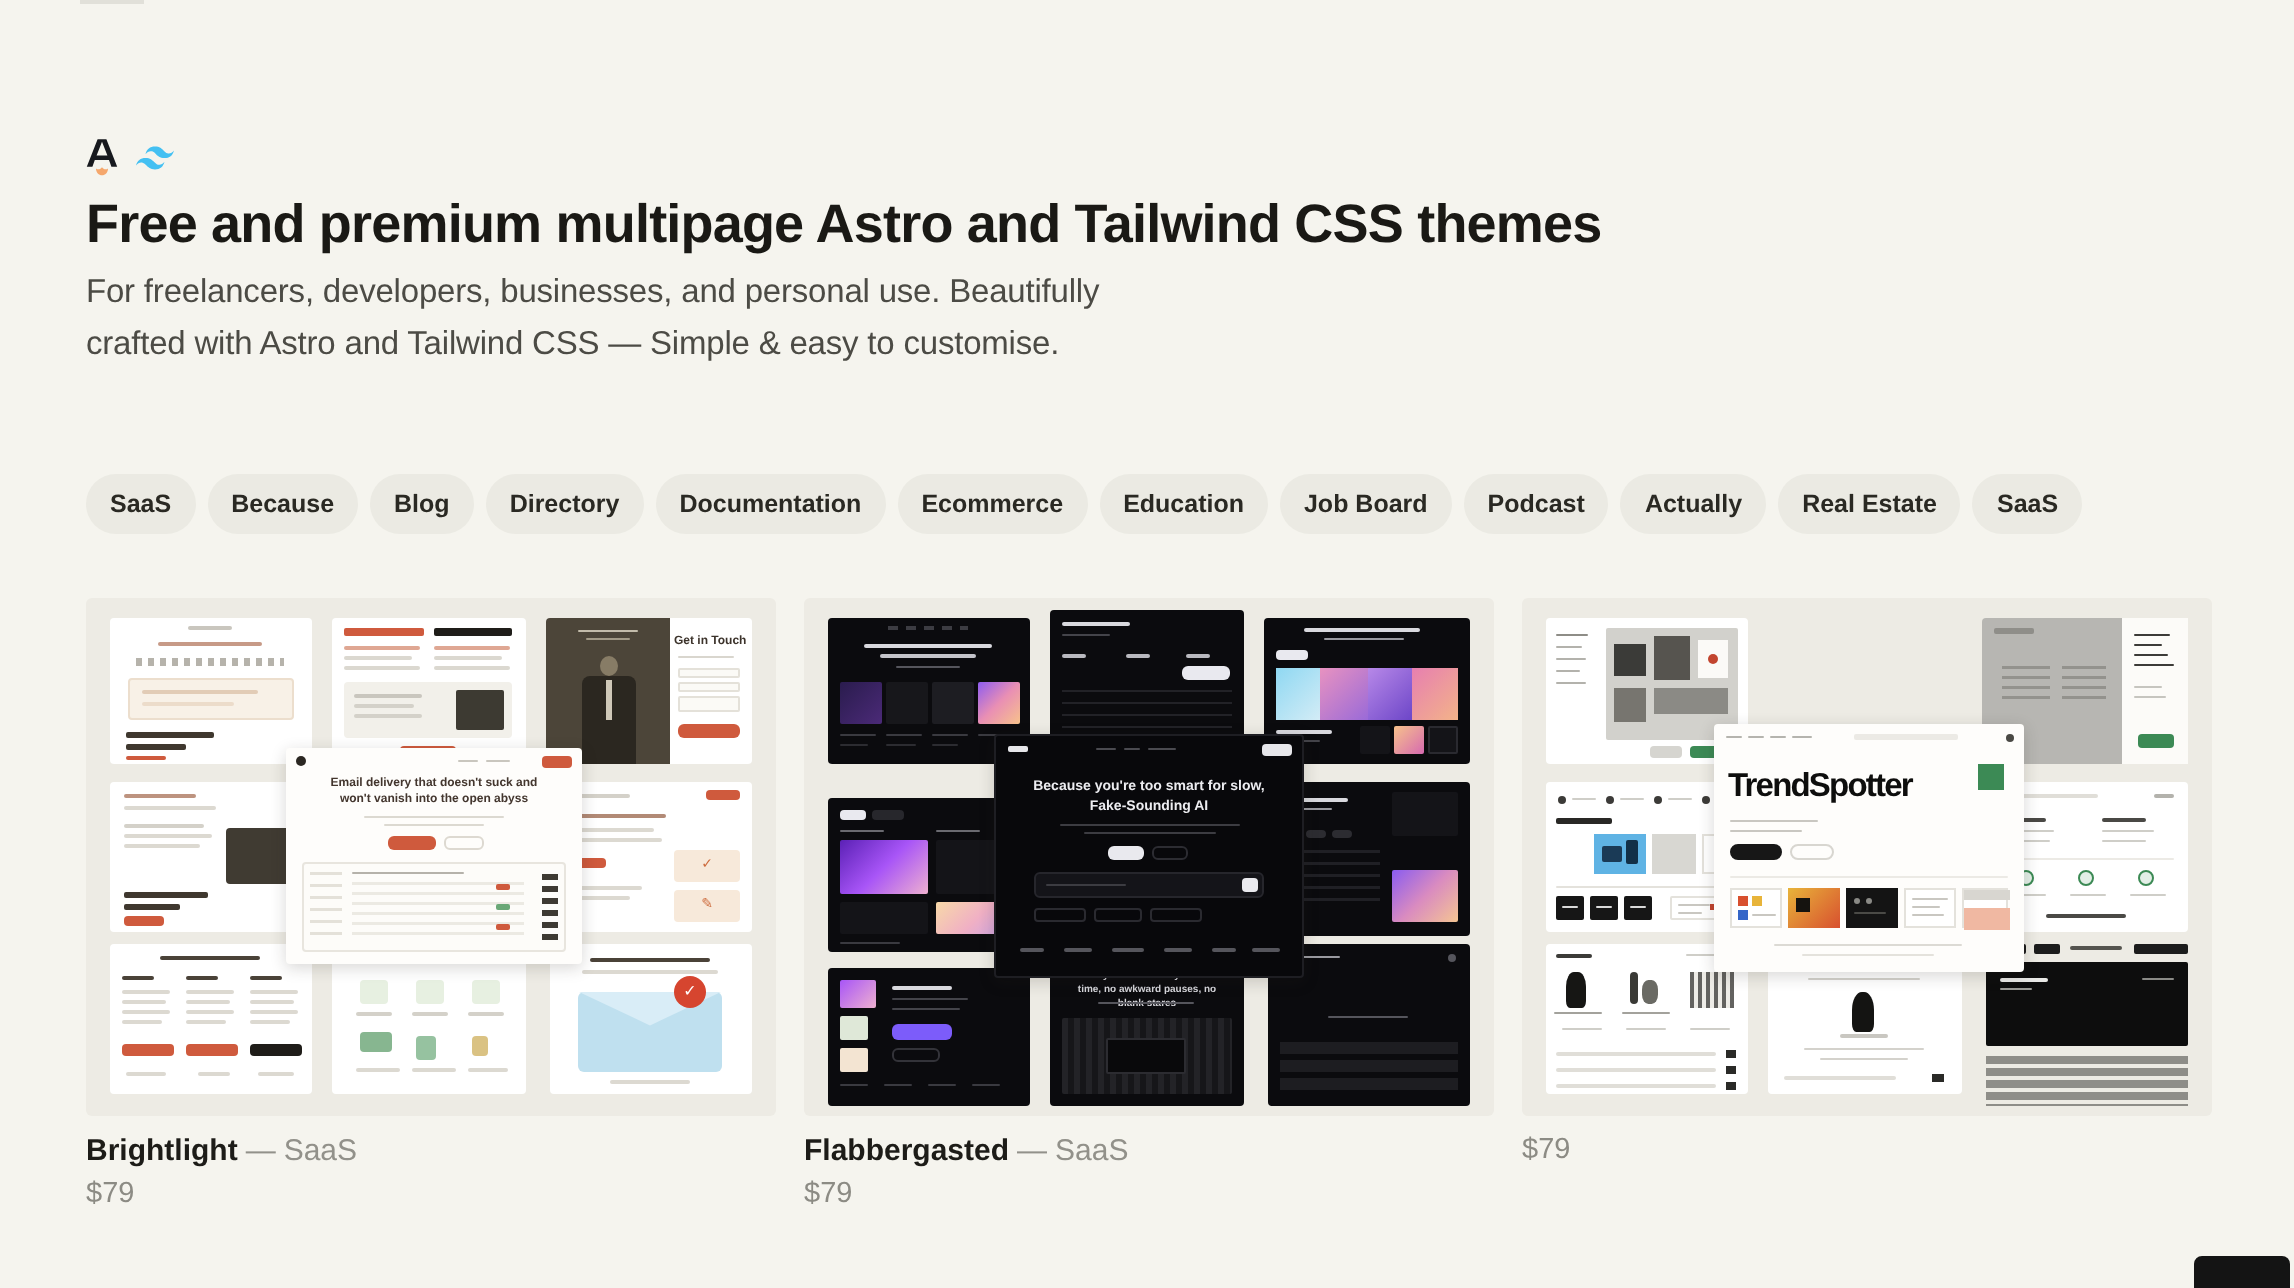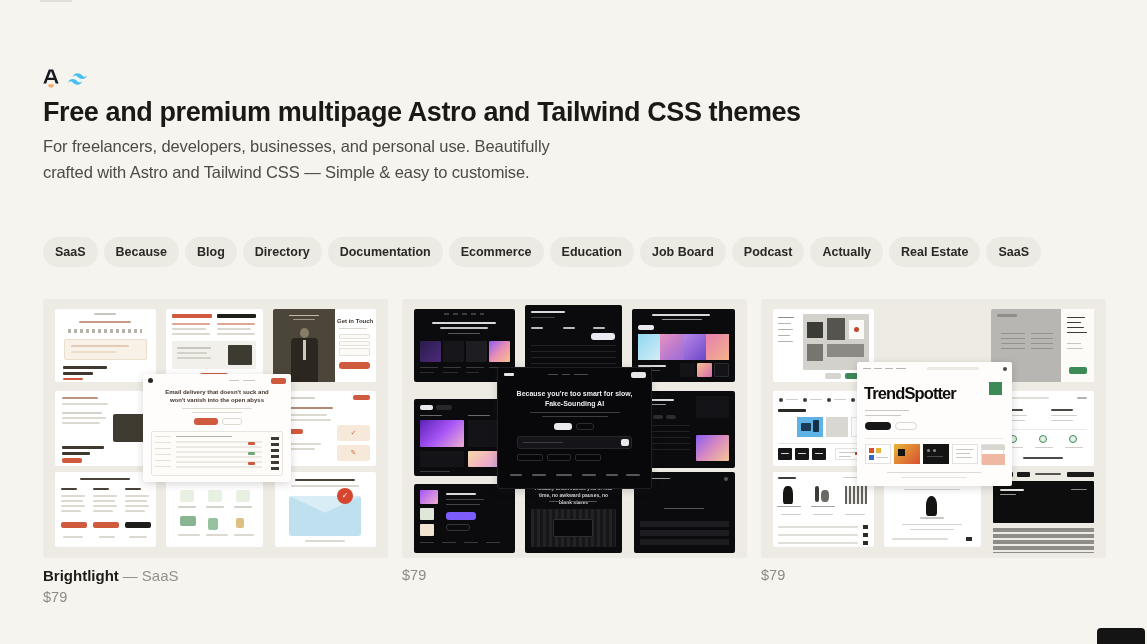--- a/index.html
+++ b/index.html
@@ -380,20 +380,23 @@
           <div class="ab" style="left:77px;top:86px;width:26px;height:7px;border:1px solid #2a2a30;border-radius:2px"></div>
           <i class="l" style="left:12px;top:106px;width:12px;background:#55555c;height:2px"></i>
           <i class="l" style="left:34px;top:106px;width:14px;background:#55555c;height:2px"></i>
           <i class="l" style="left:58px;top:106px;width:16px;background:#55555c;height:2px"></i>
           <i class="l" style="left:84px;top:106px;width:14px;background:#55555c;height:2px"></i>
           <i class="l" style="left:108px;top:106px;width:12px;background:#55555c;height:2px"></i>
           <i class="l" style="left:128px;top:106px;width:14px;background:#55555c;height:2px"></i>
         </div>
       </div>
       <div class="meta">
+        <div class="meta-line">
+          <span class="name">Flabbergasted</span><span class="dash">—</span><span class="cat">SaaS</span>
+        </div>
         <div class="price">$79</div>
       </div>
     </article>
 
     <article class="card">
       <div class="cover">
 
         <div class="t w" style="left:12px;top:10px;width:101px;height:73px">
           <i class="l" style="left:5px;top:8px;width:16px;background:#8e8d87;height:1.5px"></i>
           <i class="l" style="left:5px;top:14px;width:13px;background:#b3b2ac;height:1.5px"></i>

